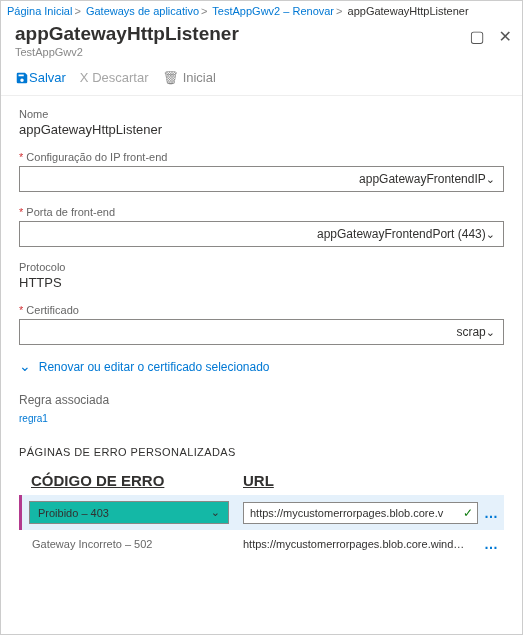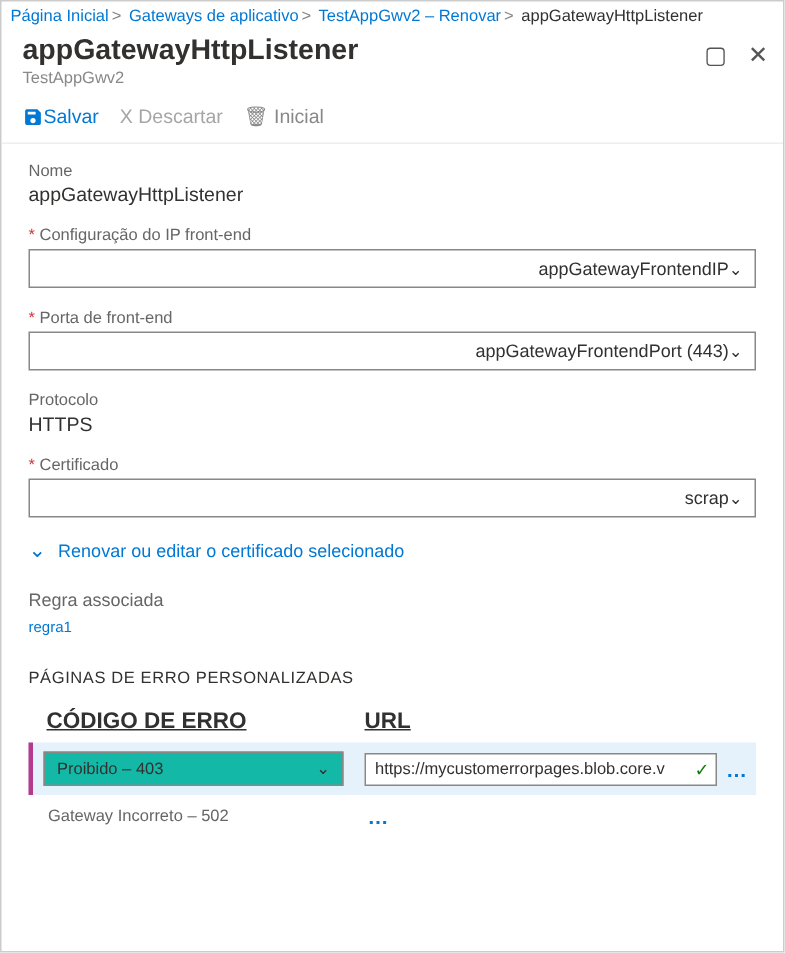--- a/index.html
+++ b/index.html
@@ -195,16 +195,17 @@
       <div class="urlbox">
         <span>https://mycustomerrorpages.blob.core.v</span>
         <span class="check">✓</span>
       </div>
       <span class="elips">…</span>
     </div>
   </div>
 
   <div class="row plain">
     <div class="codecell">Gateway Incorreto – 502</div>
+    <div class="urltext">https://mycustomerrorpages.blob.core.wind…</div>
     <span class="elips">…</span>
   </div>
 
 </div>
 
 </body></html>

